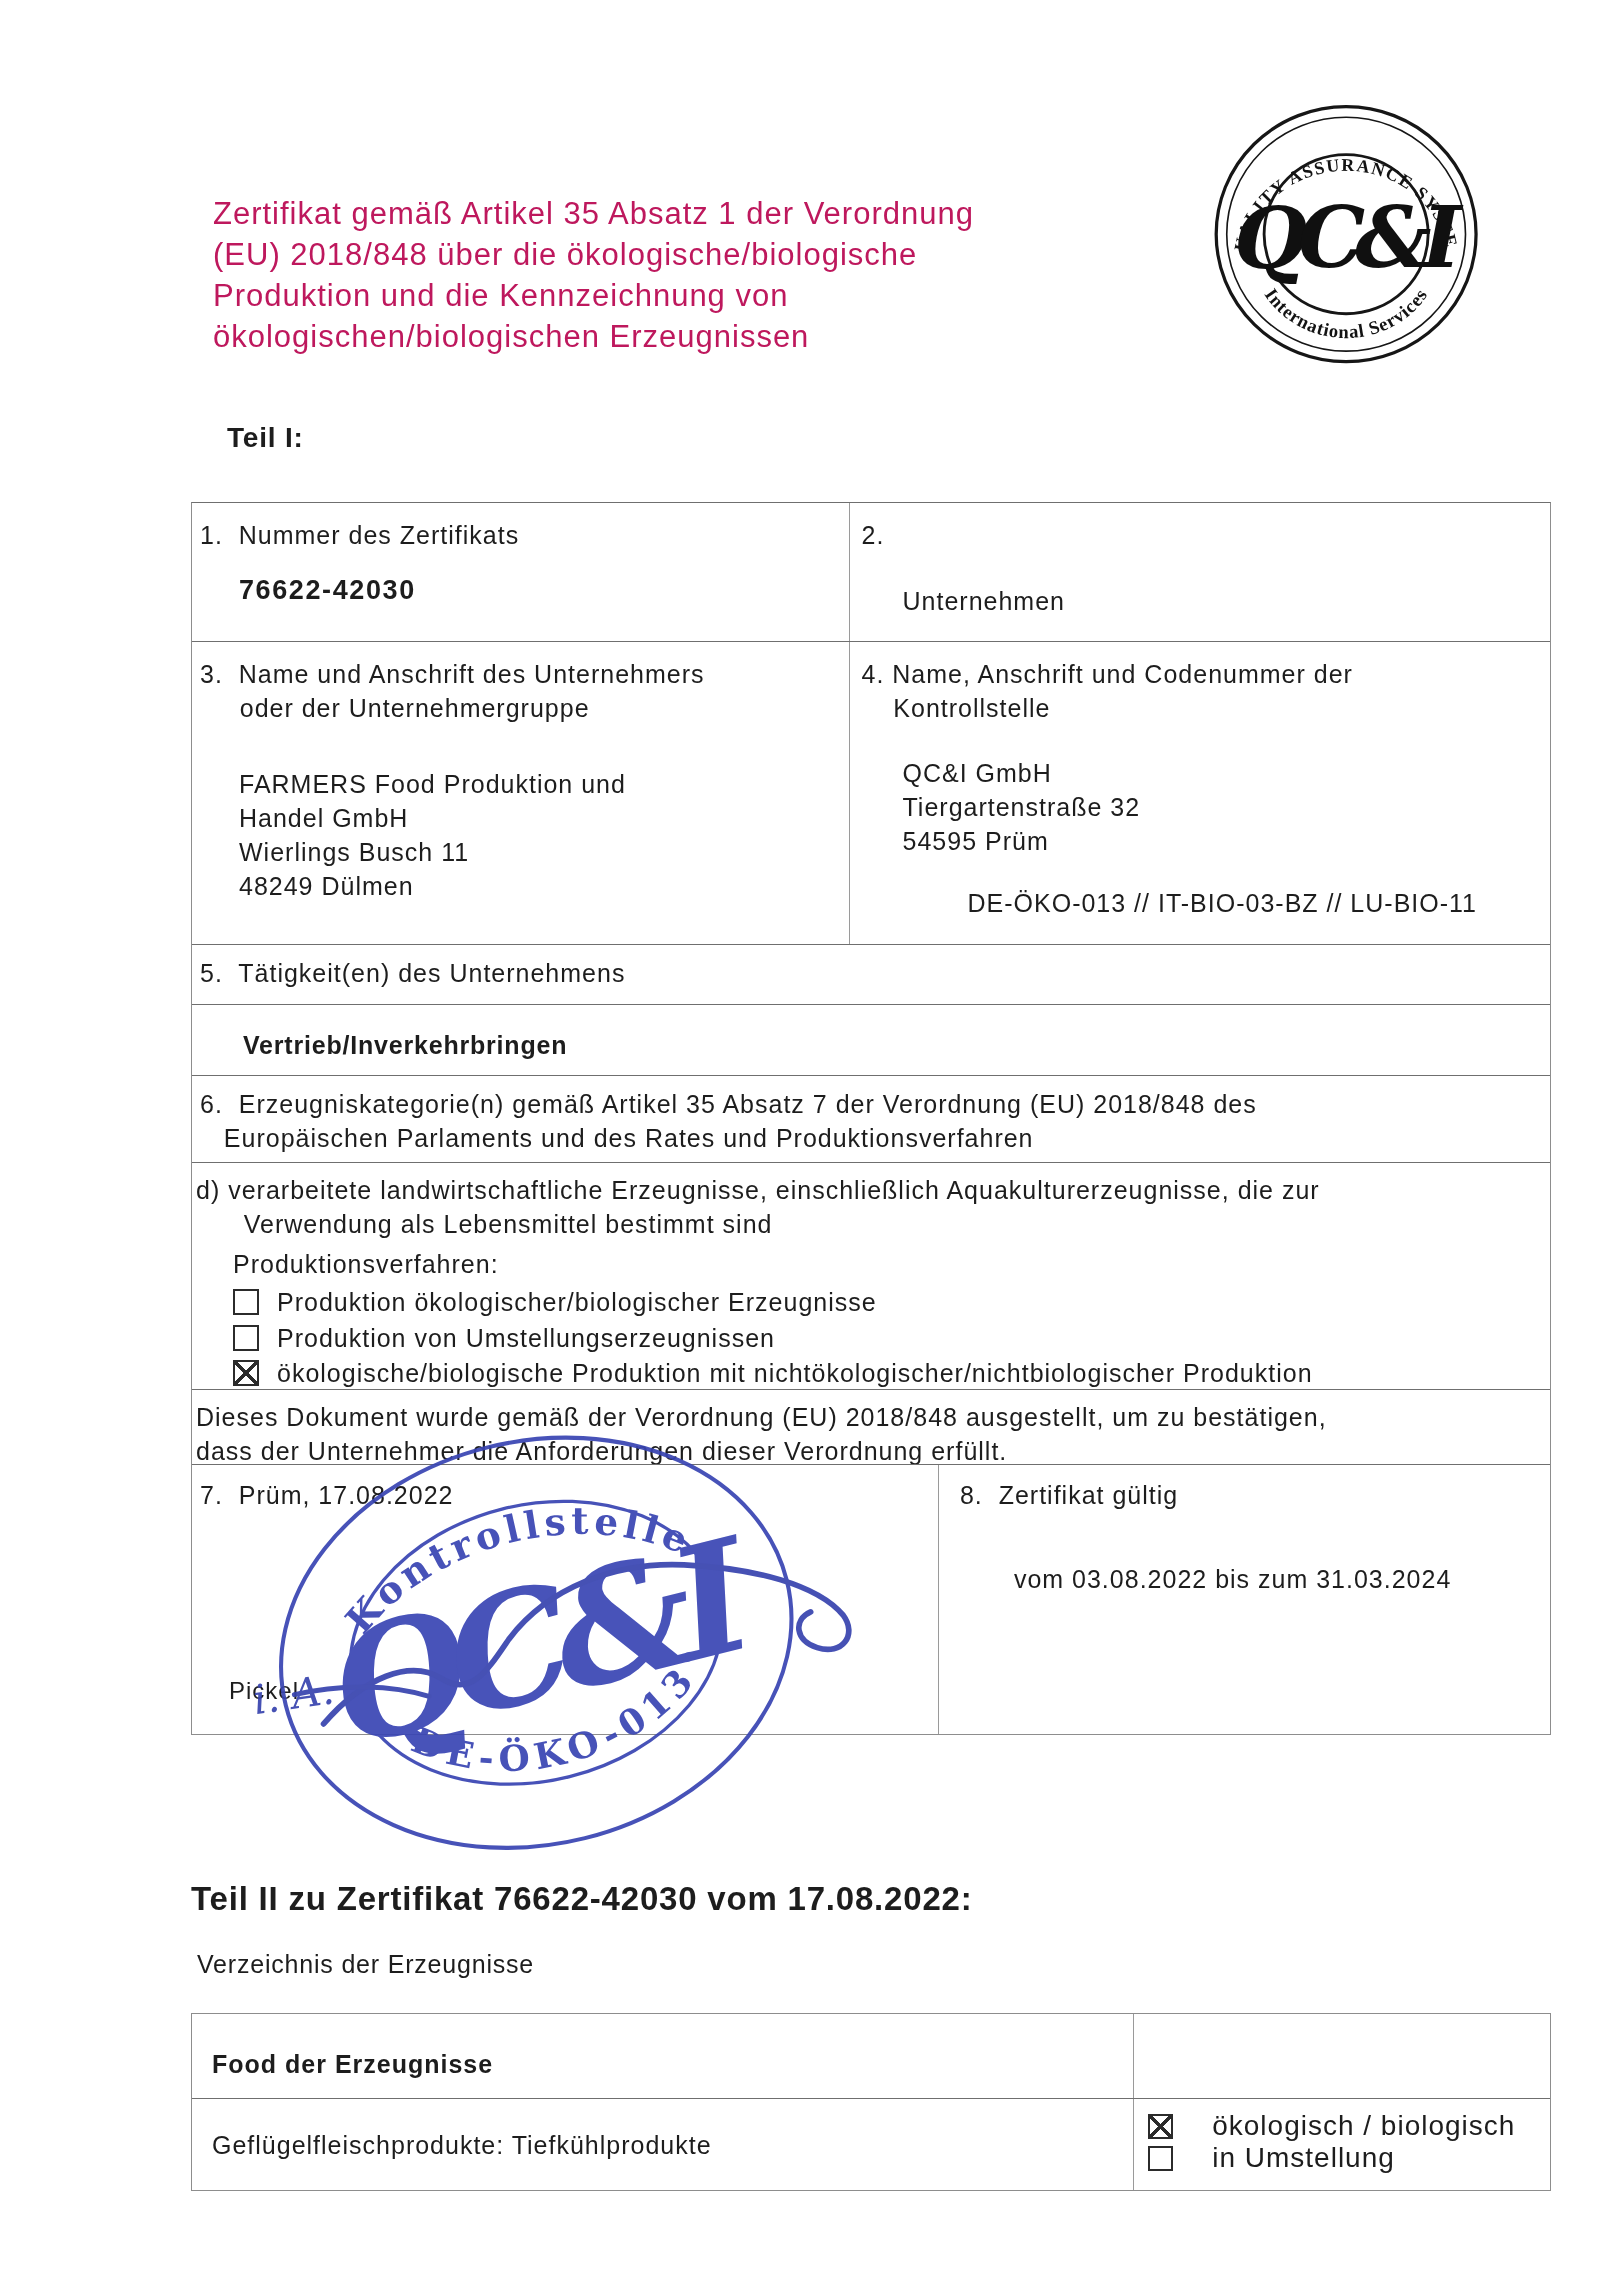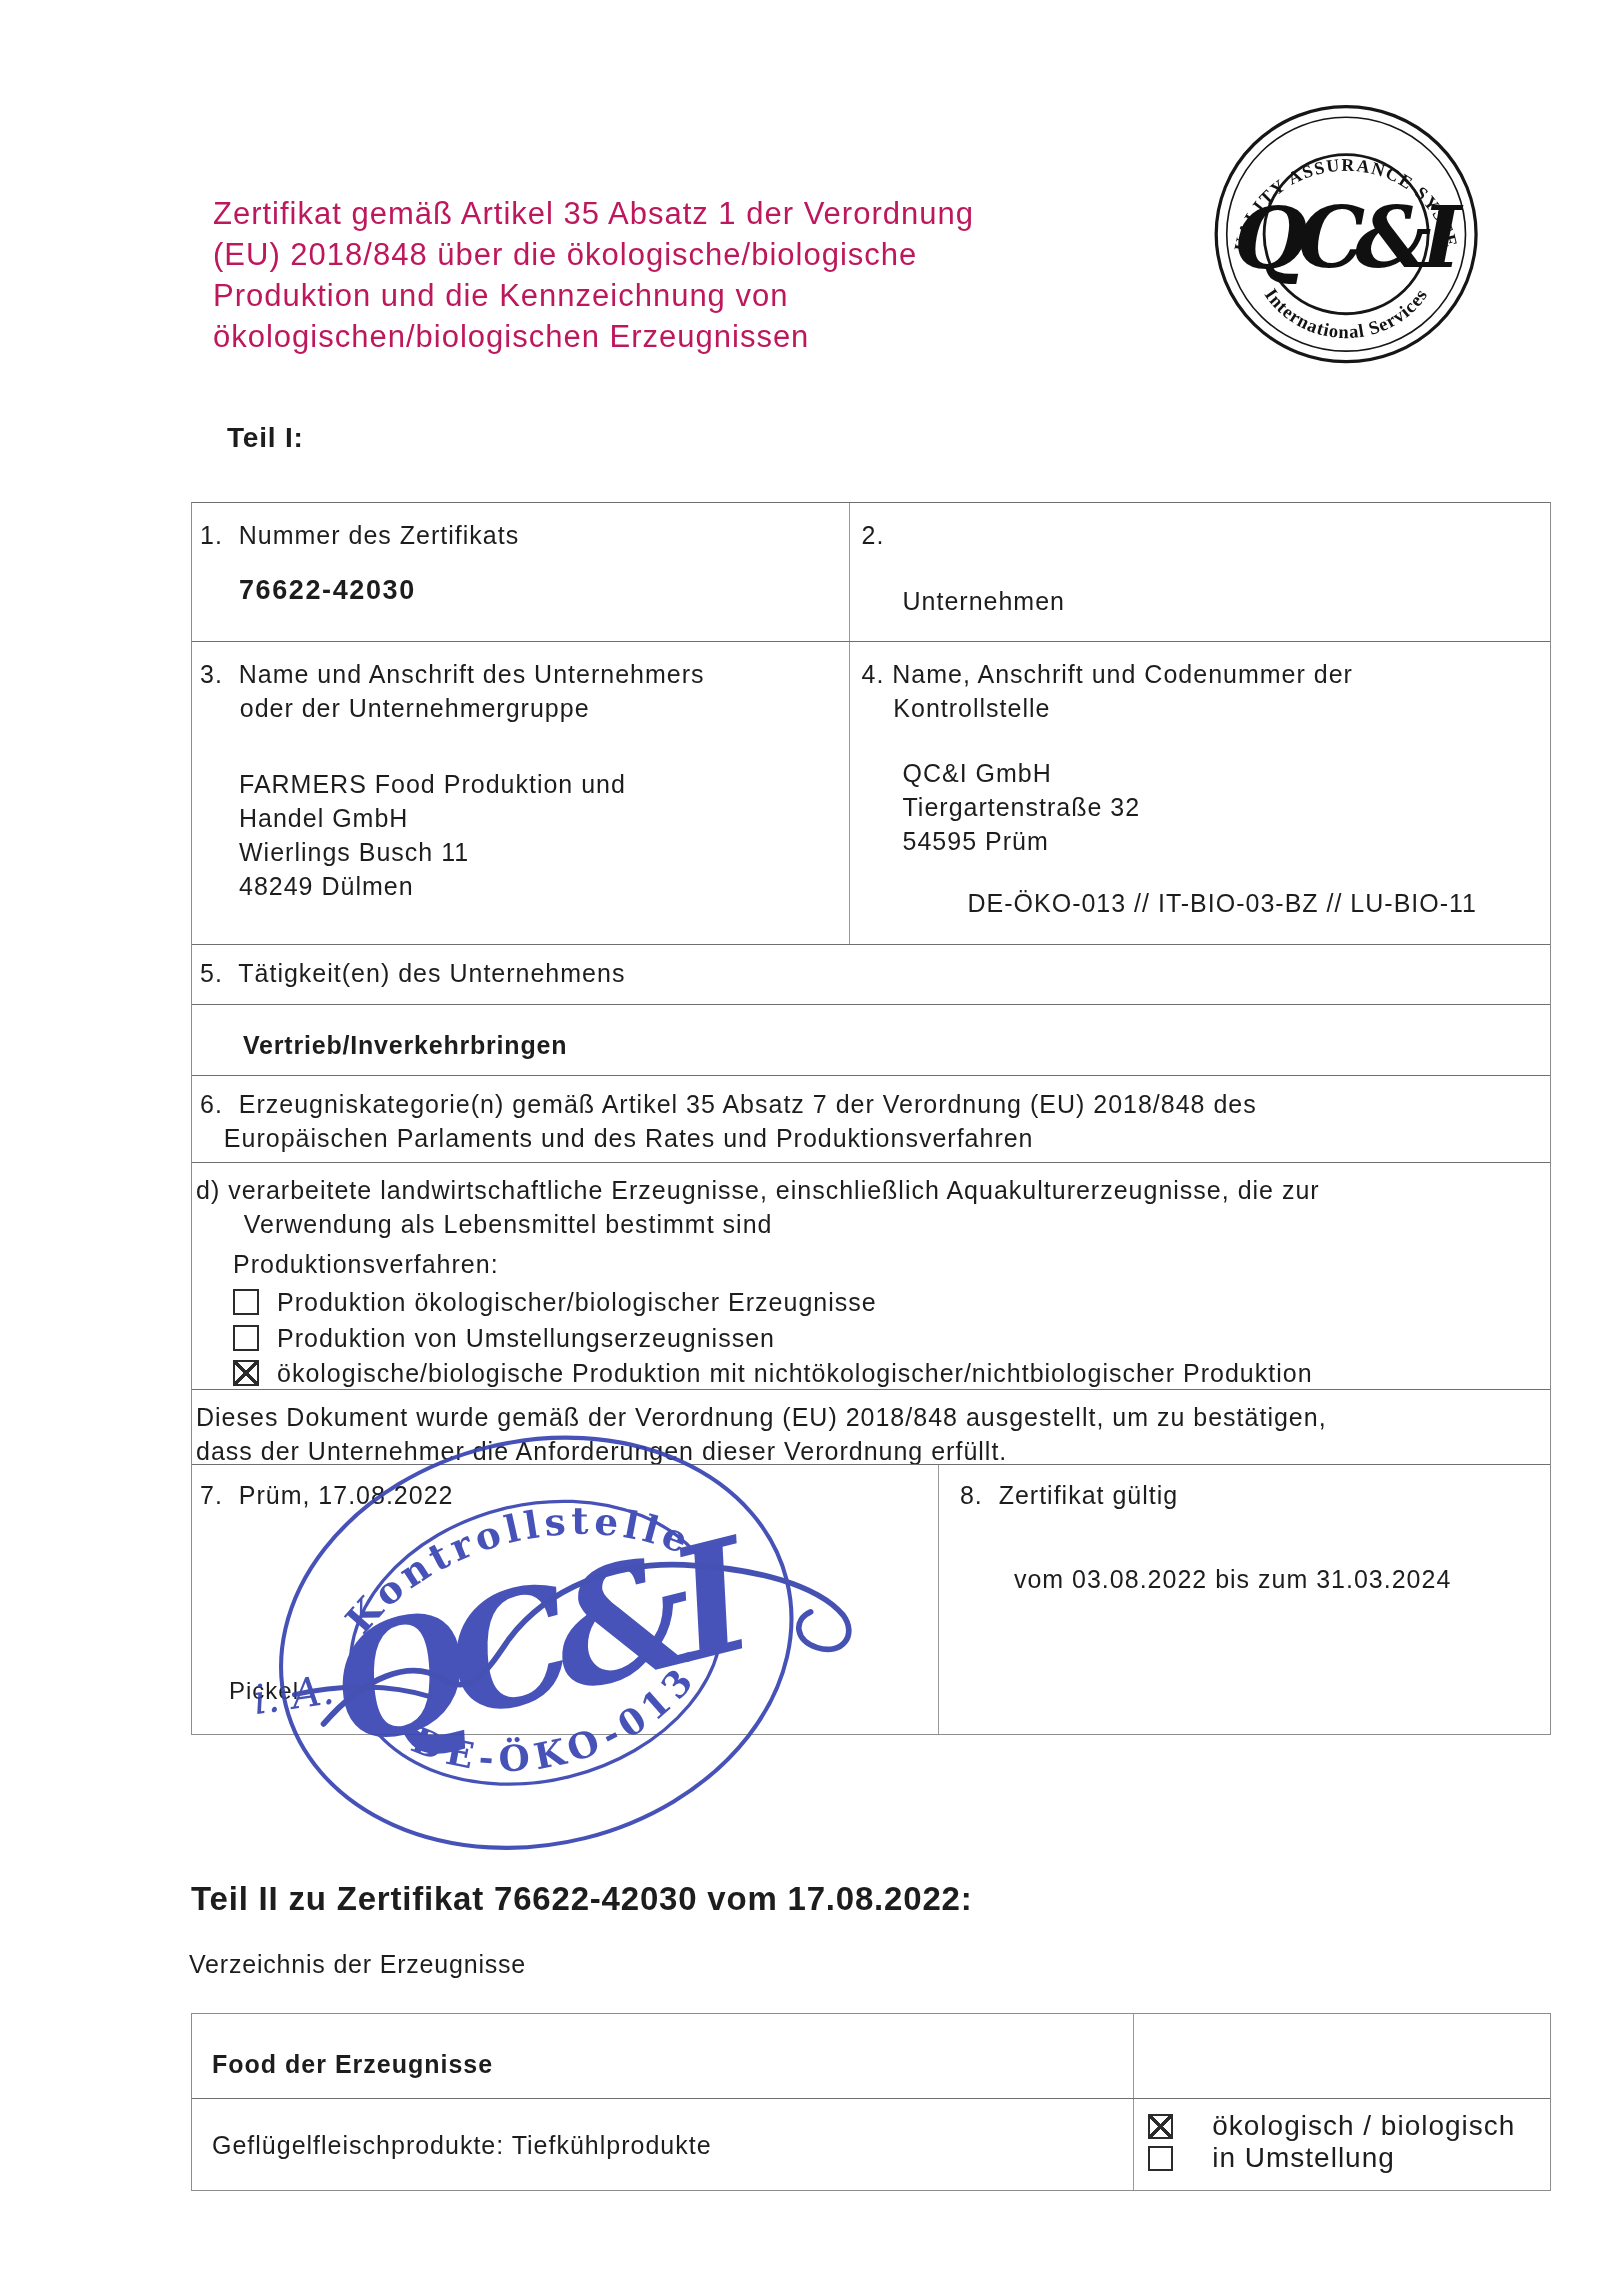--- a/index.html
+++ b/index.html
@@ -51,21 +51,21 @@
       linear-gradient(to top right, transparent 44%, #2b2b2b 44%, #2b2b2b 56%, transparent 56%),
       linear-gradient(to bottom right, transparent 44%, #2b2b2b 44%, #2b2b2b 56%, transparent 56%);
   }
   .stmt { padding:9.7px 8px 0 4px; }
   .signer { position:absolute; left:37px; top:209px; font-size:24px; }
   .validity { margin:50px 0 0 54px; }
   
   .stamp { position:absolute; left:244px; top:1425px; width:617px; height:455px; z-index:4; opacity:.92; }
   
   .teil2 { position:absolute; left:191px; top:1880px; font-size:33px; font-weight:bold; letter-spacing:0.8px; }
-  .teil2sub { position:absolute; left:189px; top:1950px; font-size:25px; letter-spacing:0.8px; }
+  .teil2sub { position:absolute; left:197px; top:1950px; font-size:25px; letter-spacing:0.8px; }
   .tbl2 {
     position:absolute; left:191px; top:2013px; width:1360px; box-sizing:border-box;
     border:1.6px solid #8d8d8d; font-size:25px; letter-spacing:1px;
   }
   .b-head { display:flex; height:84px; box-sizing:border-box; }
   .b-data { display:flex; height:92px; border-top:1.6px solid #6f6f6f; box-sizing:border-box; }
   .bl { width:942px; box-sizing:border-box; padding-left:20px; }
   .br { width:418px; box-sizing:border-box; border-left:1.6px solid #9a9a9a; padding-left:14.6px; }
   .b-head .bl { padding-top:36px; font-weight:bold; }
   .b-data .bl { padding-top:32px; }

